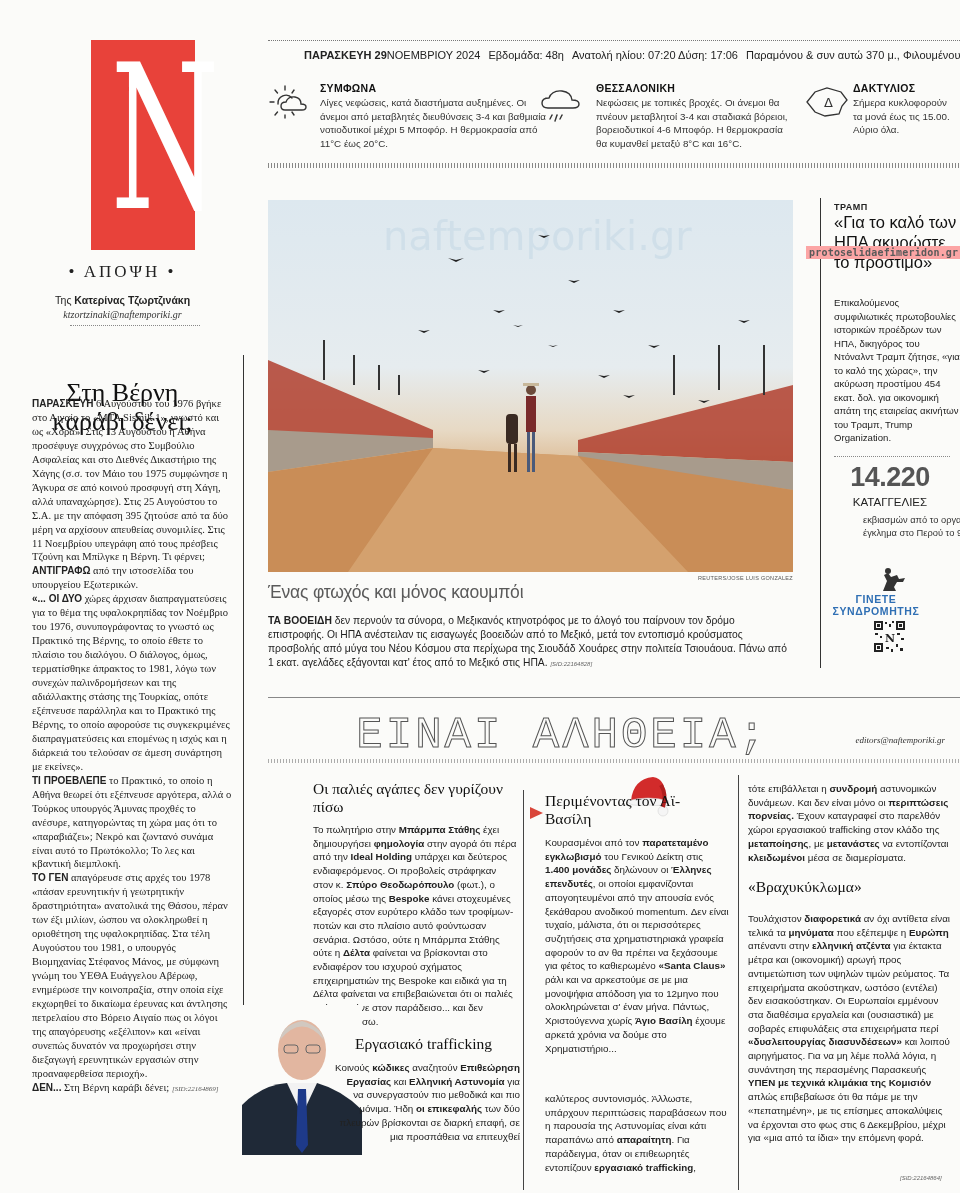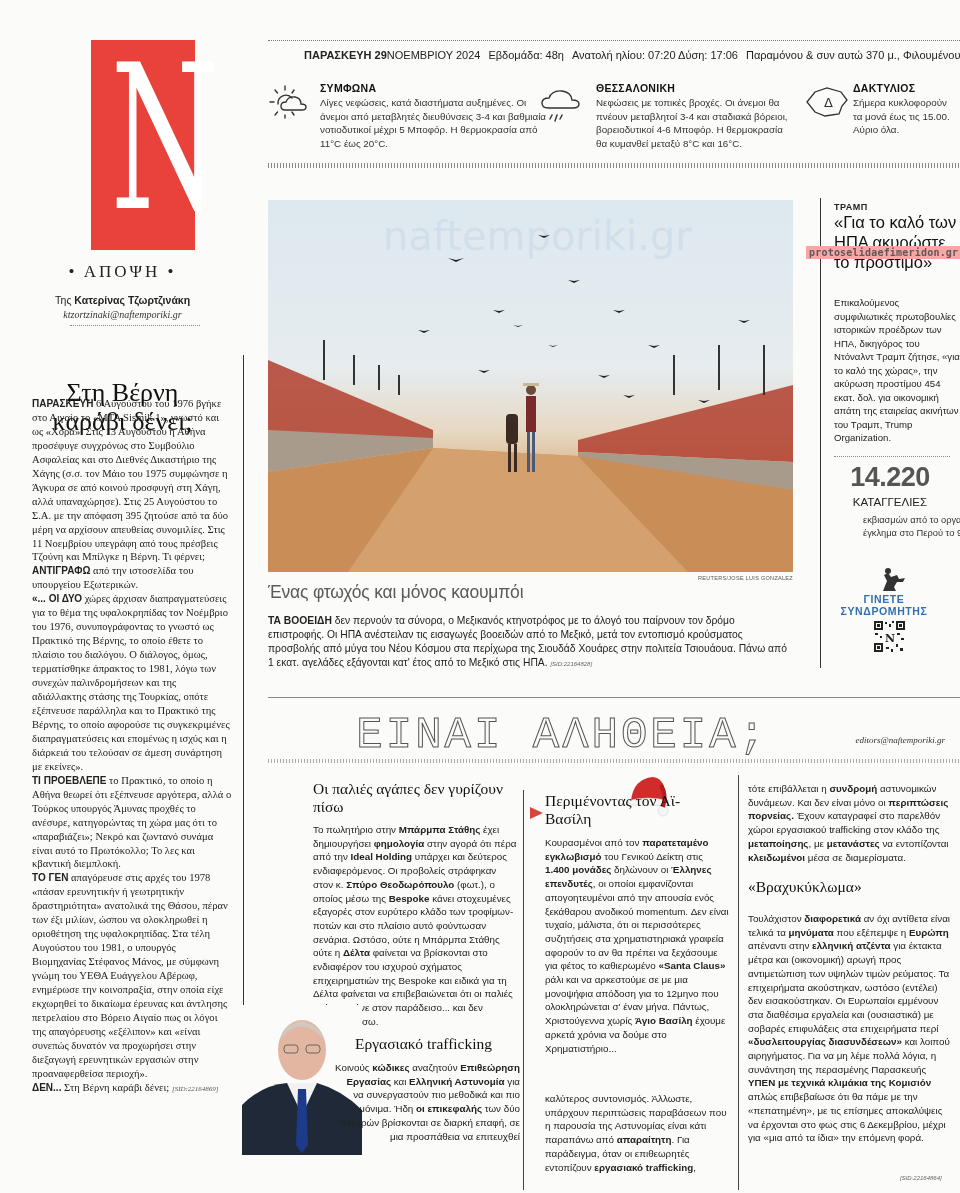--- a/index.html
+++ b/index.html
@@ -68,21 +68,21 @@
   .watermark { position: absolute; left: 806px; top: 246px; font-family: "DejaVu Sans Mono", monospace; font-weight: bold;
     font-size: 10px; color: #5a5a5a; background: #fca5a5; padding: 1px 3px; letter-spacing: 0.2px; }
   .trump-body { position: absolute; left: 834px; top: 296px; width: 126px; font-size: 9.6px; line-height: 13.5px; color: #222; }
   .stat-rule { position: absolute; left: 834px; top: 456px; width: 116px; border-top: 1px dotted #888; }
   .stat-number { position: absolute; left: 820px; top: 462px; width: 140px; text-align: center;
     font-size: 27px; font-weight: bold; color: #555; letter-spacing: -0.5px; }
   .stat-label { position: absolute; left: 820px; top: 496px; width: 140px; text-align: center; font-size: 11.5px; color: #222; }
   .stat-desc { position: absolute; left: 820px; top: 514px; width: 140px; text-align: left; font-size: 9.3px; line-height: 12.5px; color: #333; margin-left: 43px; }
   .subscribe-figure { position: absolute; left: 875px; top: 567px; width: 34px; height: 26px; }
   .subscribe { position: absolute; left: 820px; top: 594px; width: 112px; text-align: center;
-    font-weight: bold; font-size: 10.5px; line-height: 11.5px; color: #2f6fb4; letter-spacing: 0.6px; margin-left: 8px; }
+    font-weight: bold; font-size: 10.5px; line-height: 11.5px; color: #2f6fb4; letter-spacing: 0.6px; }
   .qr { position: absolute; left: 873px; top: 620px; width: 33px; height: 33px; }
 
   
   .section-top-rule { position: absolute; left: 268px; top: 697px; width: 692px; border-top: 1px solid #888; }
   .section-title { position: absolute; left: 268px; top: 710px; width: 500px; text-align: right;
     font-family: Liberation Mono, monospace; font-size: 44px; letter-spacing: 3px; color: #fbfbf9;
     -webkit-text-stroke: 1px #555; }
   .section-email { position: absolute; left: 790px; top: 735px; width: 155px; text-align: right;
     font-family: "Liberation Serif", serif; font-style: italic; font-size: 9px; color: #333; }
   .section-hatch { position: absolute; left: 268px; top: 759px; width: 692px; height: 4px;

